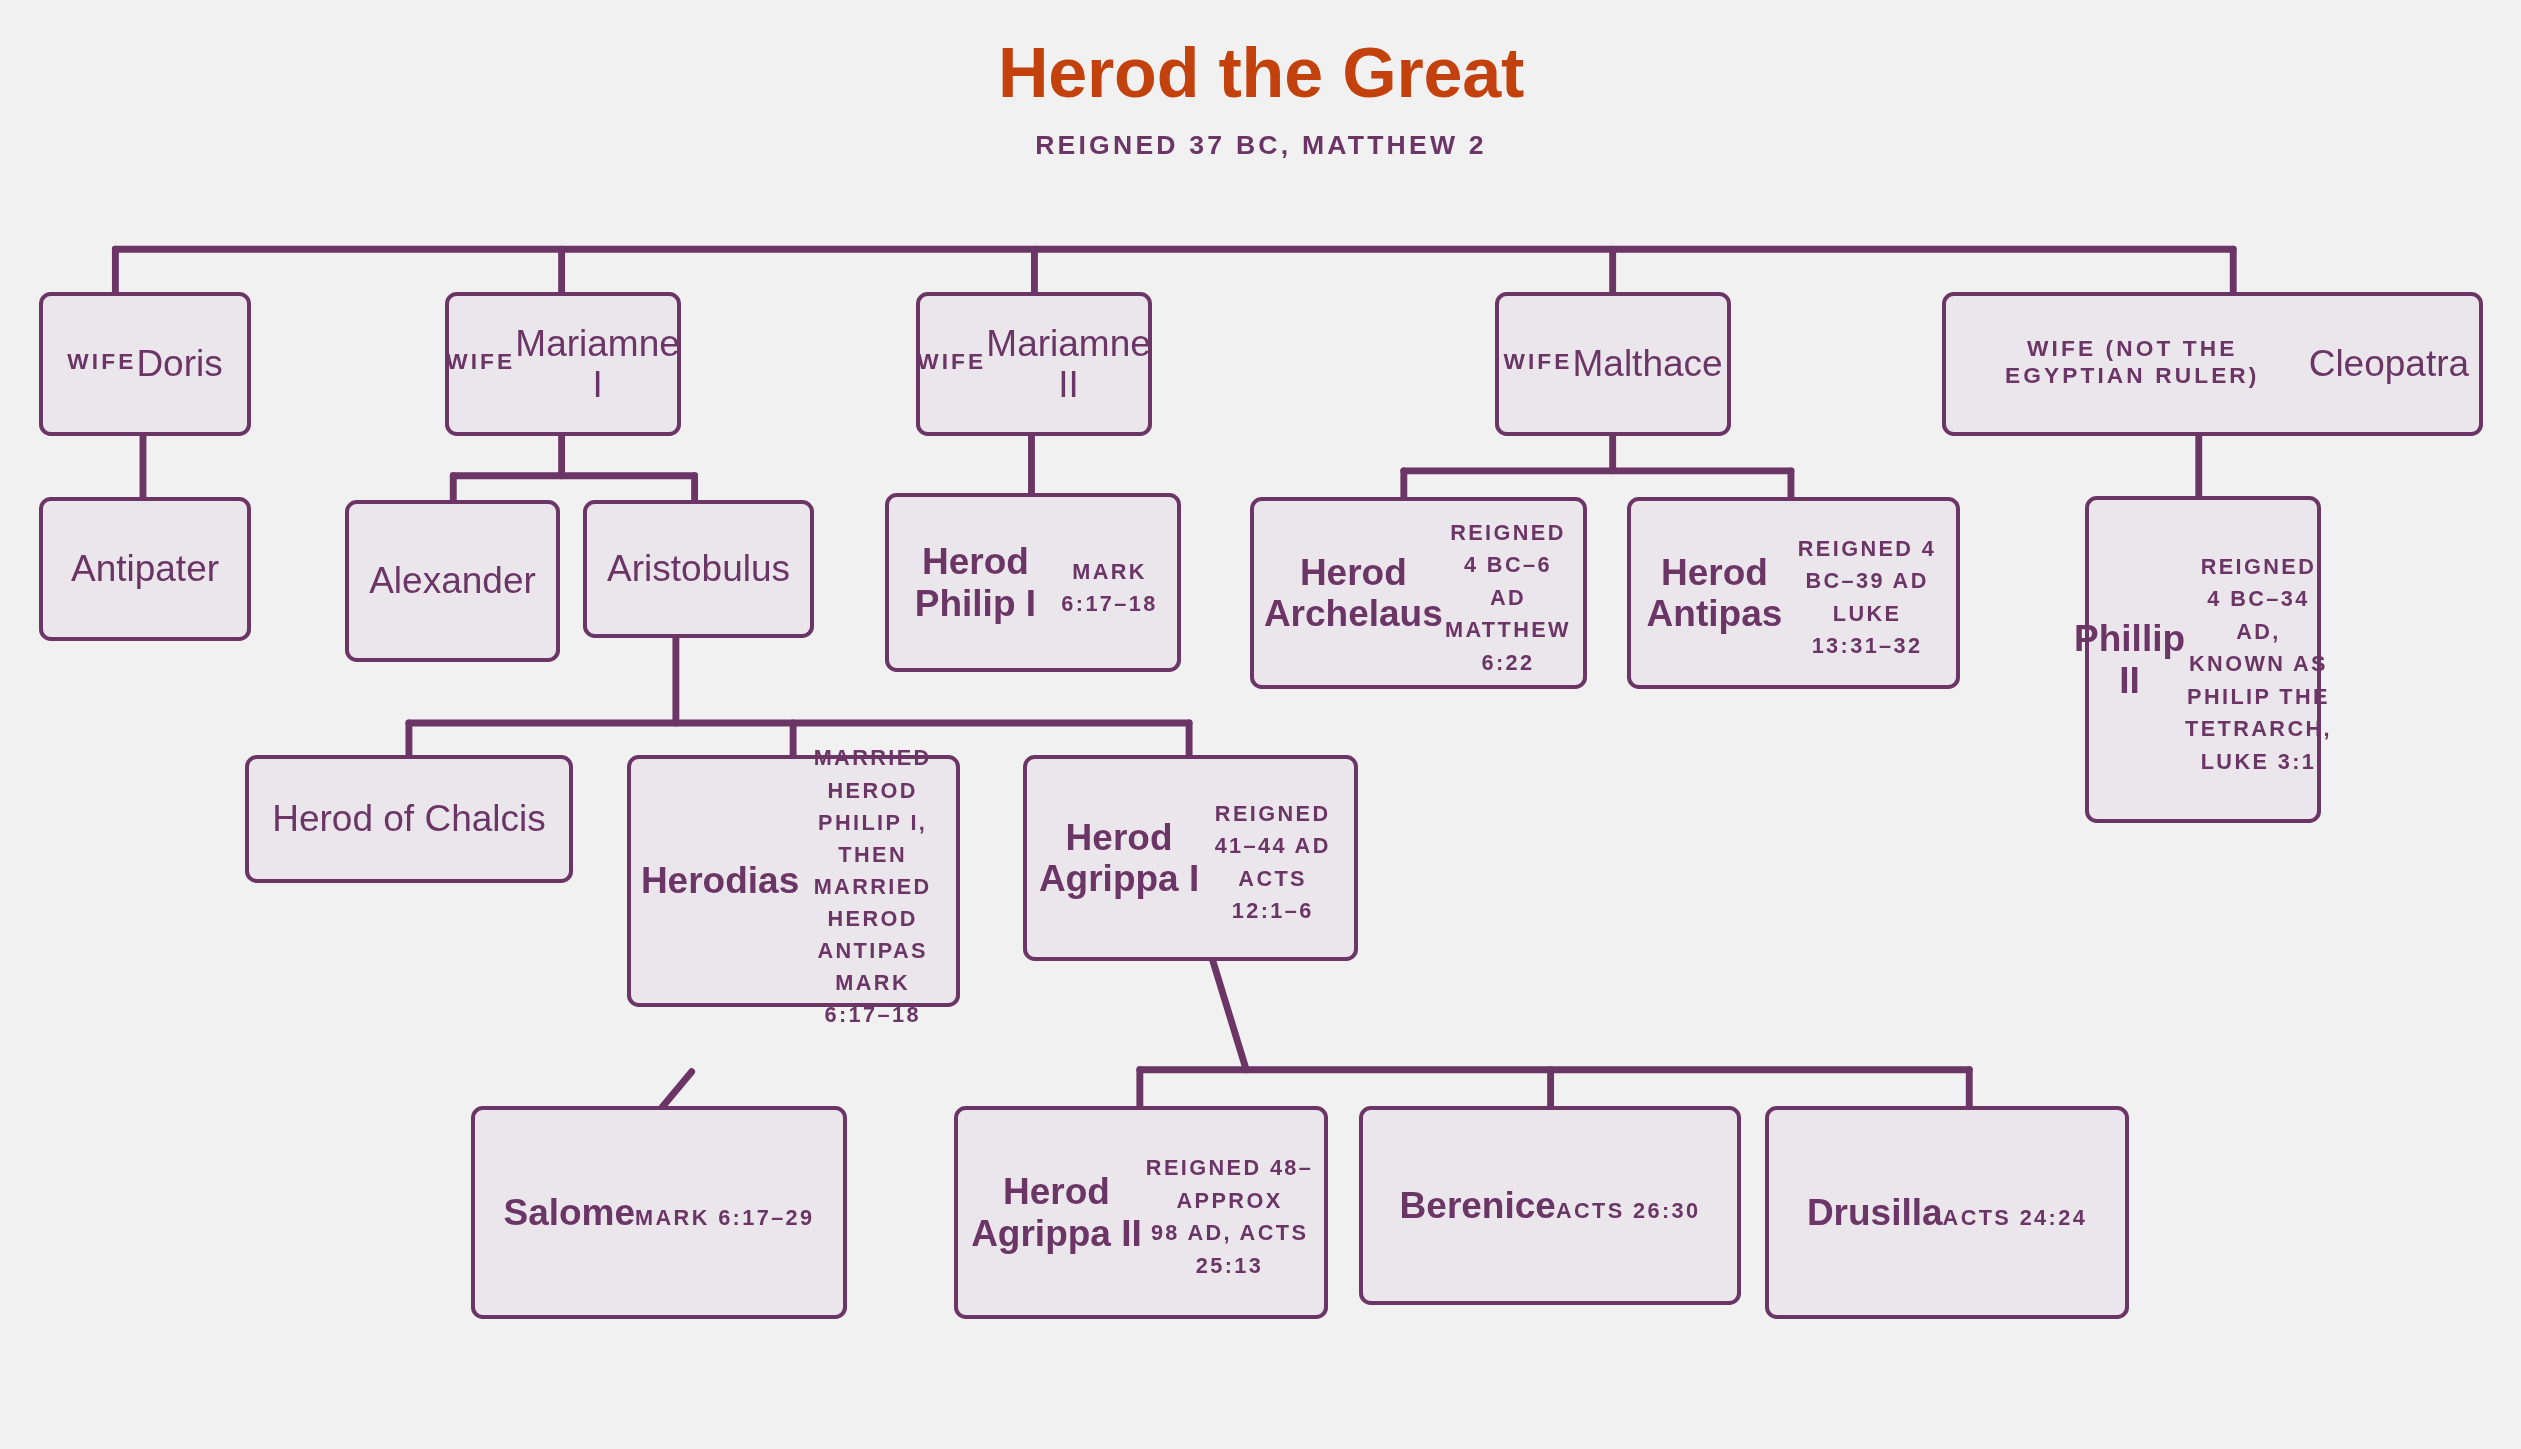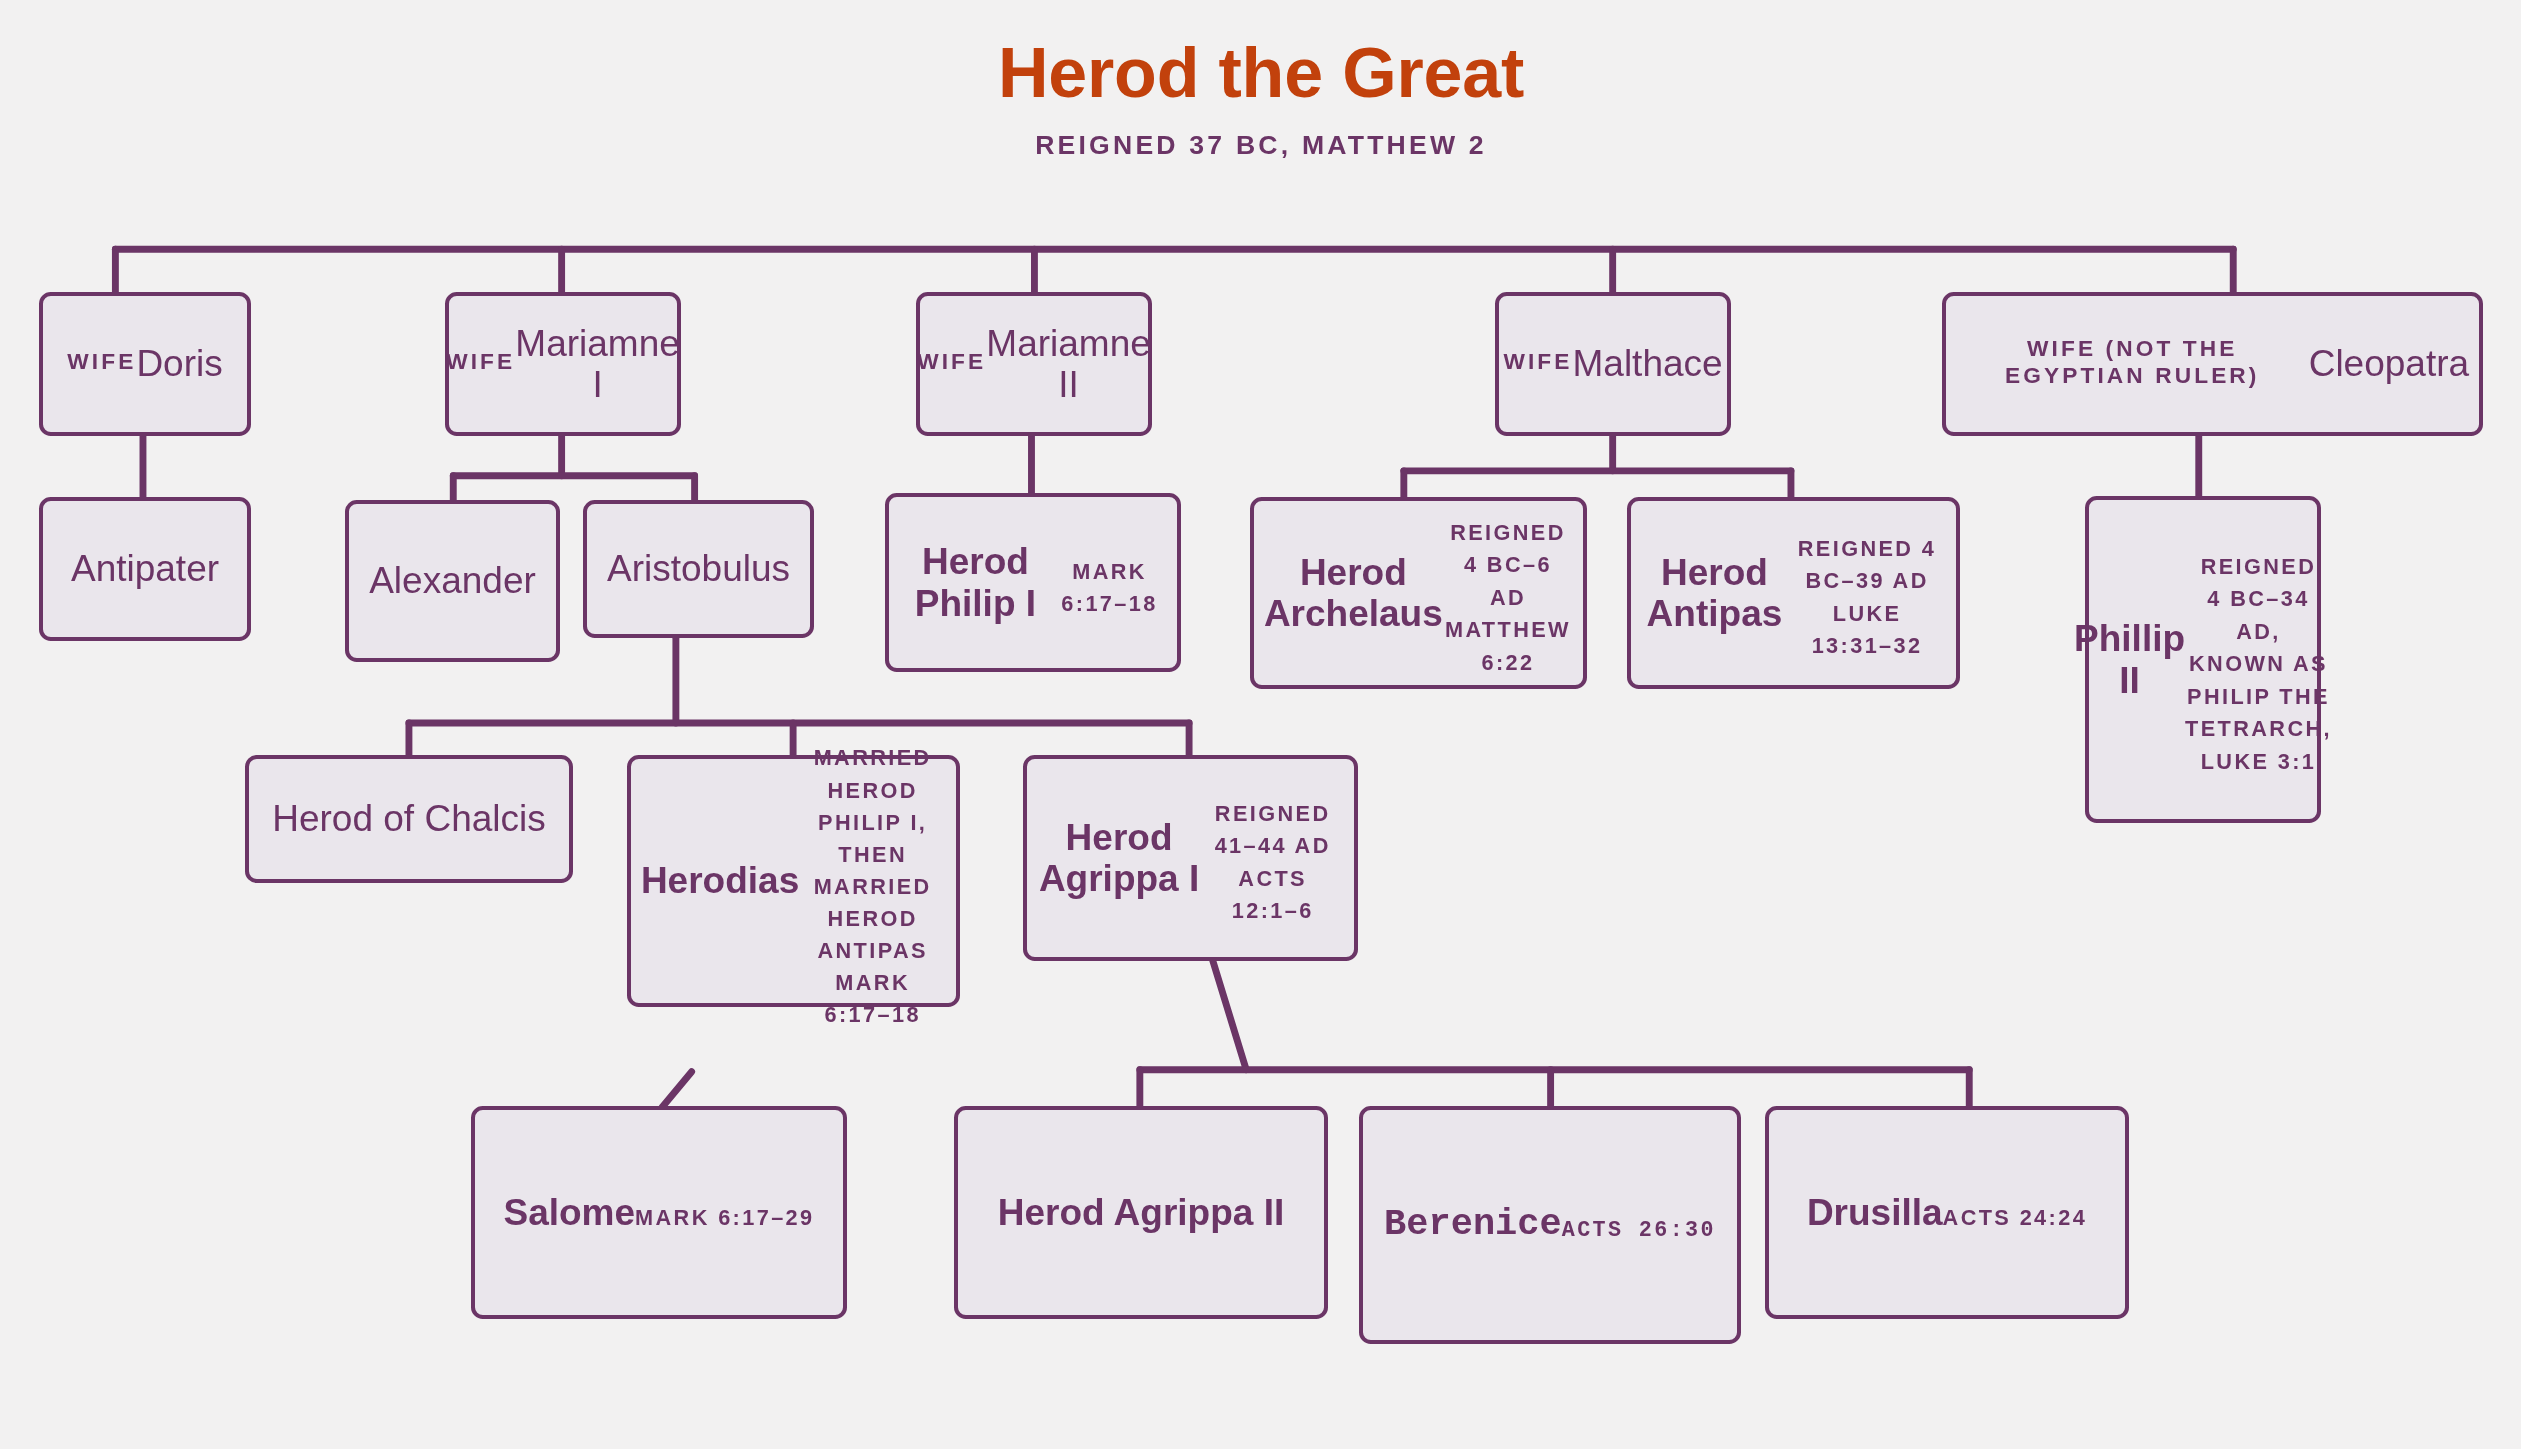--- a/index.html
+++ b/index.html
@@ -241,23 +241,25 @@
 ACTS 12:1–6</div>
   </div>
 
   <div class="node" style="left:471px; top:1106px; width:376px; height:213px;">
     <div class="name bold">Salome</div>
     <div class="meta">MARK 6:17–29</div>
   </div>
 
   <div class="node" style="left:954px; top:1106px; width:374px; height:213px;">
     <div class="name bold">Herod Agrippa II</div>
-  </div>
-
-  <div class="node" style="left:1359px; top:1106px; width:382px; height:238px;font-family:Liberation Mono, monospace;">
+    <div class="meta tight">REIGNED 48–APPROX
+98 AD, ACTS 25:13</div>
+  </div>
+
+  <div class="node" style="left:1359px; top:1106px; width:382px; height:199px;">
     <div class="name bold">Berenice</div>
     <div class="meta">ACTS 26:30</div>
   </div>
 
   <div class="node" style="left:1765px; top:1106px; width:364px; height:213px;">
     <div class="name bold">Drusilla</div>
     <div class="meta">ACTS 24:24</div>
   </div>
 
 </div>

